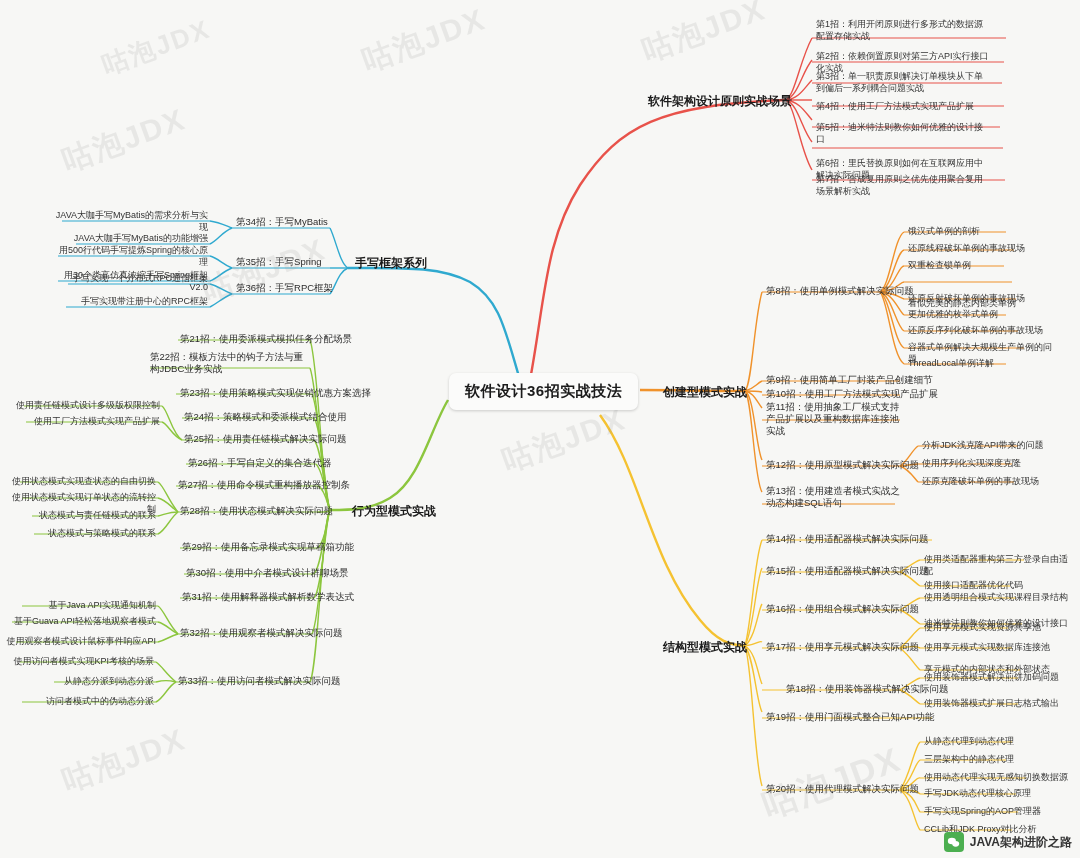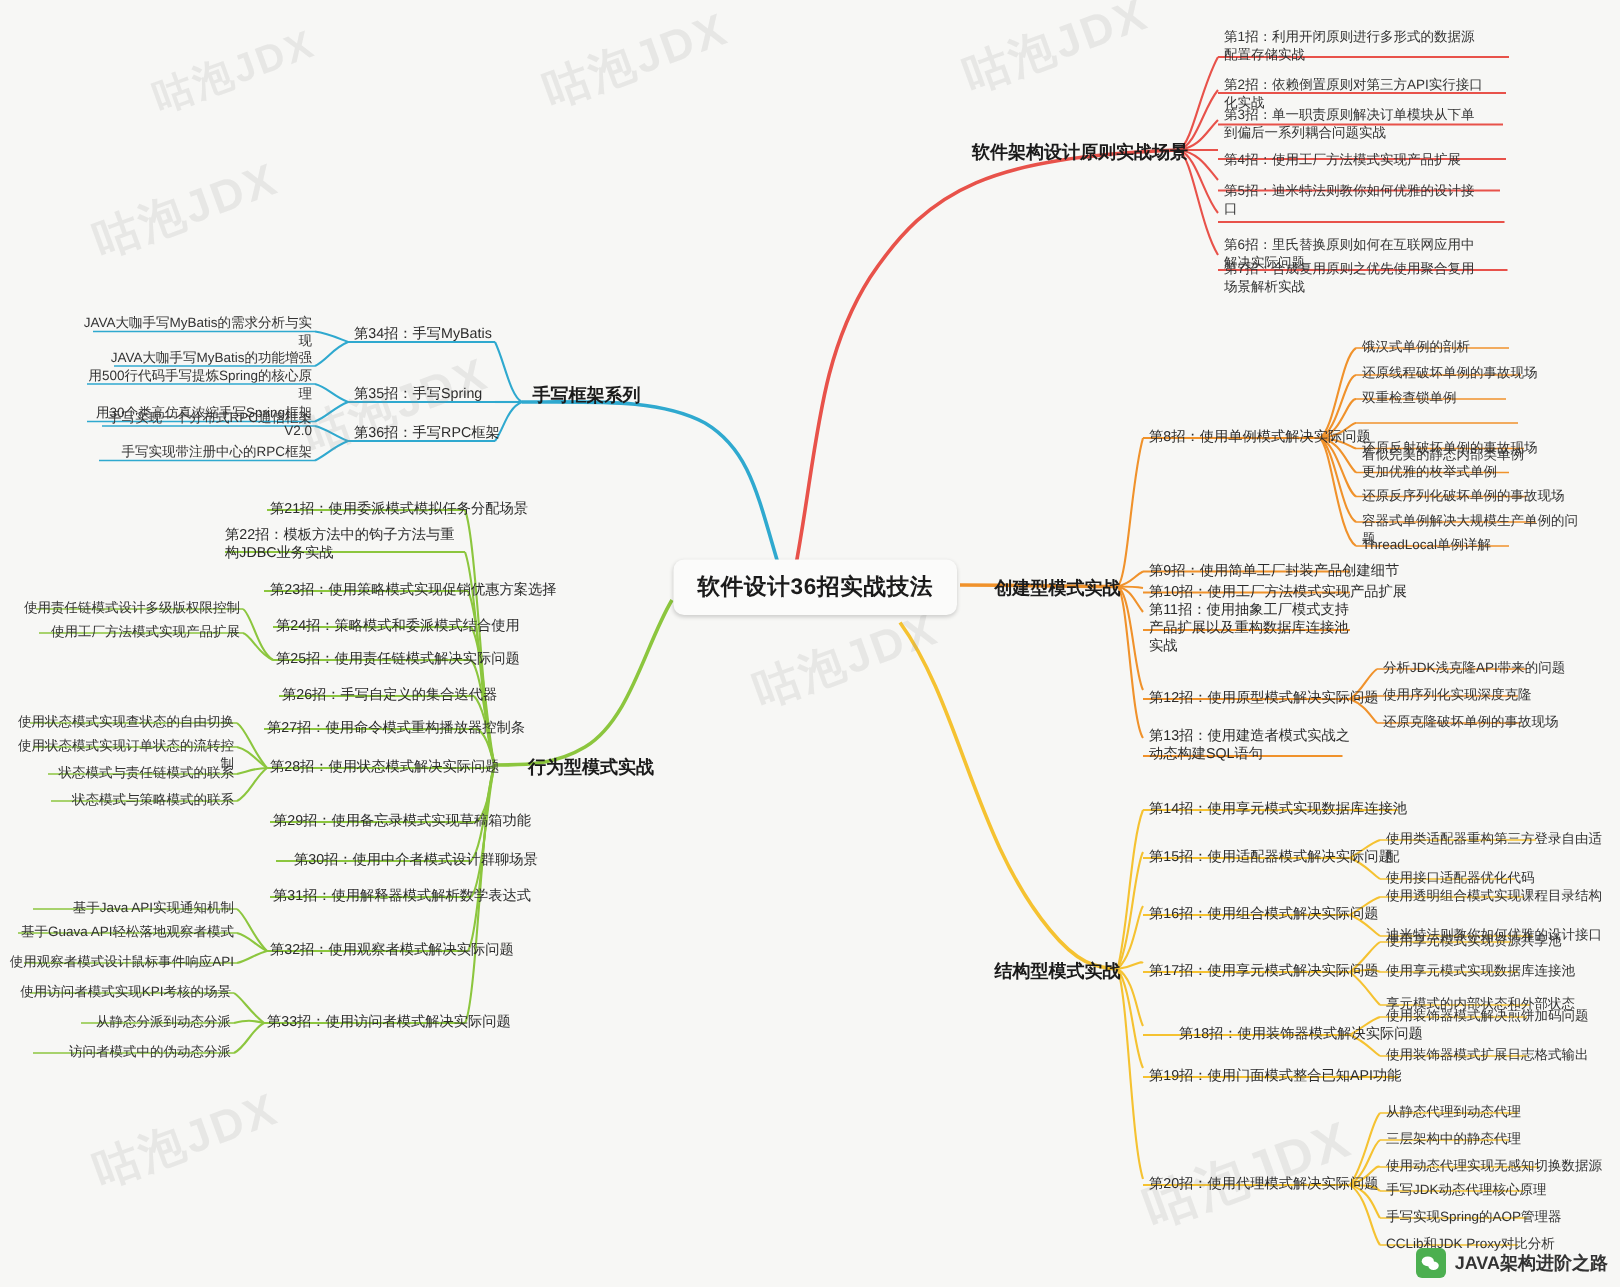--- a/index.html
+++ b/index.html
@@ -306,21 +306,21 @@
   <div class="leaf" style="left:908px;top:292px;width:136px;">还原反射破坏单例的事故现场</div>
   <div class="leaf" style="left:908px;top:308px;width:120px;">更加优雅的枚举式单例</div>
   <div class="leaf" style="left:908px;top:324px;width:140px;">还原反序列化破坏单例的事故现场</div>
   <div class="leaf" style="left:908px;top:341px;width:146px;">容器式单例解决大规模生产单例的问题</div>
   <div class="leaf" style="left:908px;top:357px;width:120px;">ThreadLocal单例详解</div>
   <div class="leaf" style="left:922px;top:439px;width:130px;">分析JDK浅克隆API带来的问题</div>
   <div class="leaf" style="left:922px;top:457px;width:130px;">使用序列化实现深度克隆</div>
   <div class="leaf" style="left:922px;top:475px;width:130px;">还原克隆破坏单例的事故现场</div>
 
   <div class="branch" style="left:663px;top:639px;">结构型模式实战</div>
-  <div class="mid" style="left:766px;top:533px;">第14招：使用享元模式实现数据库连接池</div>
+  <div class="mid" style="left:766px;top:533px;">第14招：使用适配器模式解决实际问题</div>
   <div class="mid" style="left:766px;top:565px;">第15招：使用适配器模式解决实际问题</div>
   <div class="mid" style="left:766px;top:603px;">第16招：使用组合模式解决实际问题</div>
   <div class="mid" style="left:766px;top:641px;">第17招：使用享元模式解决实际问题</div>
   <div class="mid" style="left:766px;top:683px;margin-left:20px;">第18招：使用装饰器模式解决实际问题</div>
   <div class="mid" style="left:766px;top:711px;">第19招：使用门面模式整合已知API功能</div>
   <div class="mid" style="left:766px;top:783px;">第20招：使用代理模式解决实际问题</div>
   <div class="leaf" style="left:924px;top:553px;width:146px;">使用类适配器重构第三方登录自由适配</div>
   <div class="leaf" style="left:924px;top:579px;width:140px;">使用接口适配器优化代码</div>
   <div class="leaf" style="left:924px;top:591px;width:146px;">使用透明组合模式实现课程目录结构</div>
   <div class="leaf" style="left:924px;top:617px;width:146px;">迪米特法则教你如何优雅的设计接口</div>
@@ -339,21 +339,21 @@
   <div class="branch" style="left:352px;top:503px;">行为型模式实战</div>
   <div class="mid" style="left:180px;top:333px;">第21招：使用委派模式模拟任务分配场景</div>
   <div class="mid wrap" style="left:150px;top:351px;width:156px;">第22招：模板方法中的钩子方法与重构JDBC业务实战</div>
   <div class="mid" style="left:180px;top:387px;">第23招：使用策略模式实现促销优惠方案选择</div>
   <div class="mid" style="left:184px;top:411px;text-align:right;">第24招：策略模式和委派模式结合使用</div>
   <div class="mid" style="left:184px;top:433px;">第25招：使用责任链模式解决实际问题</div>
   <div class="mid" style="left:188px;top:457px;">第26招：手写自定义的集合迭代器</div>
   <div class="mid" style="left:178px;top:479px;">第27招：使用命令模式重构播放器控制条</div>
   <div class="mid" style="left:180px;top:505px;">第28招：使用状态模式解决实际问题</div>
   <div class="mid" style="left:182px;top:541px;">第29招：使用备忘录模式实现草稿箱功能</div>
-  <div class="mid" style="left:186px;top:567px;margin-left:10px;">第30招：使用中介者模式设计群聊场景</div>
+  <div class="mid" style="left:186px;top:567px;">第30招：使用中介者模式设计群聊场景</div>
   <div class="mid" style="left:182px;top:591px;">第31招：使用解释器模式解析数学表达式</div>
   <div class="mid" style="left:180px;top:627px;">第32招：使用观察者模式解决实际问题</div>
   <div class="mid" style="left:178px;top:675px;">第33招：使用访问者模式解决实际问题</div>
   <div class="leaf ra" style="left:10px;top:399px;width:150px;">使用责任链模式设计多级版权限控制</div>
   <div class="leaf ra" style="left:10px;top:415px;width:150px;">使用工厂方法模式实现产品扩展</div>
   <div class="leaf ra" style="left:8px;top:475px;width:148px;">使用状态模式实现查状态的自由切换</div>
   <div class="leaf ra" style="left:8px;top:491px;width:148px;">使用状态模式实现订单状态的流转控制</div>
   <div class="leaf ra" style="left:8px;top:509px;width:148px;">状态模式与责任链模式的联系</div>
   <div class="leaf ra" style="left:8px;top:527px;width:148px;">状态模式与策略模式的联系</div>
   <div class="leaf ra" style="left:6px;top:599px;width:150px;">基于Java API实现通知机制</div>

